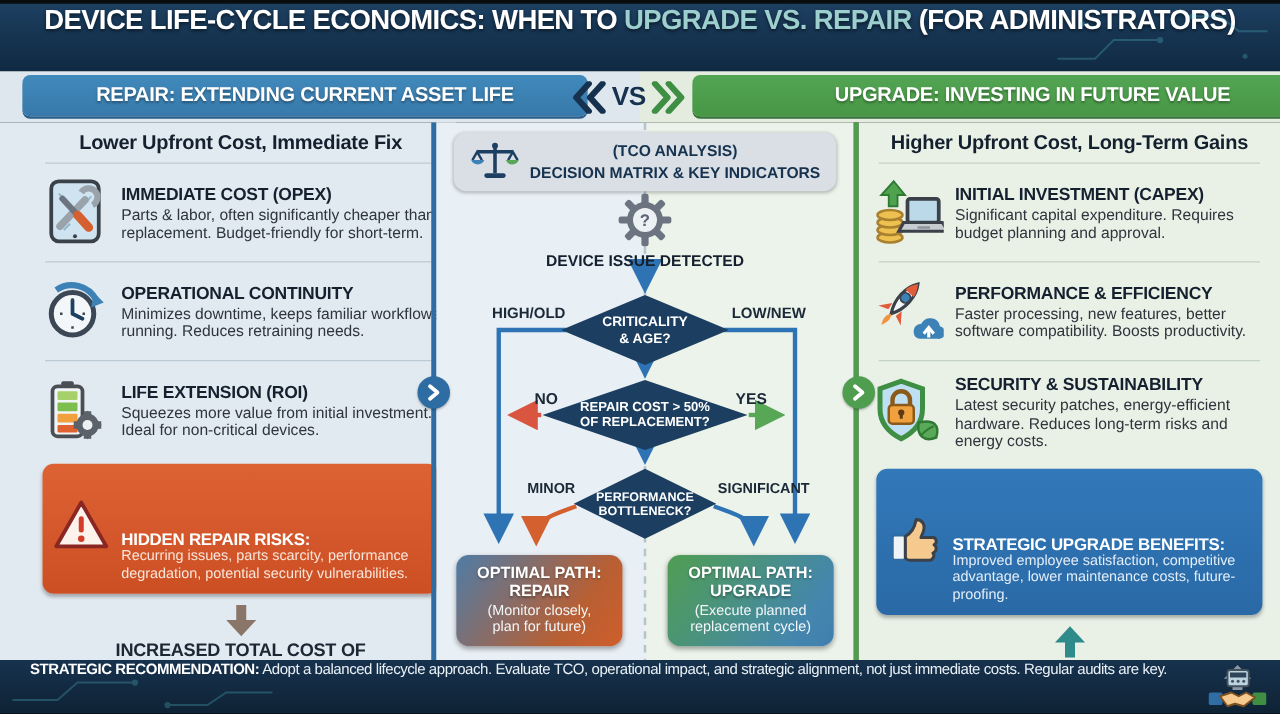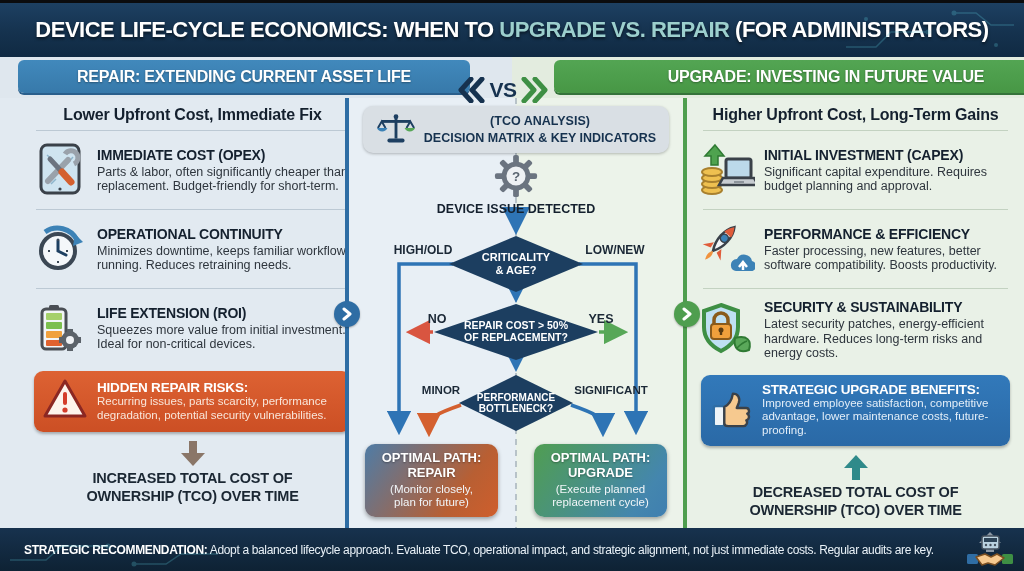--- a/index.html
+++ b/index.html
@@ -1,34 +1,34 @@
 <!DOCTYPE html>
 <html><head>
 <meta charset="utf-8">
 <style>
   html,body{margin:0;padding:0;background:#000;}
   .stage{position:relative;width:1024px;height:571px;overflow:hidden;background:#0b0c0e;
          font-family:"Liberation Sans",sans-serif;}
   
   .header{position:absolute;top:3px;left:0;right:0;height:54px;
           background:linear-gradient(180deg,#1d4062 0%,#15324e 55%,#102a43 100%);
-          display:flex;align-items:center;justify-content:center;}
+          display:flex;justify-content:center;}
   .title{font-size:22px;font-weight:bold;color:#ffffff;letter-spacing:-0.5px;white-space:nowrap;
          text-shadow:0 2px 3px rgba(0,0,0,.55);}
   .title .hl{color:#9ccfcd;}
   .deco{position:absolute;opacity:.25;pointer-events:none;}
   
   .banner-row{position:absolute;top:57px;left:0;right:0;height:41px;
               background:linear-gradient(90deg,#dfe7ee 0 50%,#e3ecdf 50% 100%);}
   .banner{position:absolute;top:3px;height:33px;border-radius:6px;display:flex;align-items:center;
           justify-content:center;color:#fff;font-weight:bold;font-size:16px;letter-spacing:-0.2px;
           text-shadow:0 1px 2px rgba(0,0,0,.35);}
   .banner-left{left:18px;width:452px;background:linear-gradient(180deg,#4189bc,#3779aa);box-shadow:0 2px 0 #2a5f8c;}
   .banner-right{left:554px;width:452px;background:linear-gradient(180deg,#53a553,#479745);box-shadow:0 2px 0 #35733a;padding-left:46px;}
-  .vs-wrap{position:absolute;left:450px;width:106px;top:12px;height:41px;display:flex;align-items:center;
+  .vs-wrap{position:absolute;left:450px;width:106px;top:0;height:41px;display:flex;align-items:center;
            justify-content:center;gap:3px;z-index:3;}
   .vs{font-size:21px;font-weight:bold;color:#16324f;letter-spacing:-0.5px;}
   
   .main{position:absolute;top:98px;left:0;right:0;height:430px;}
   .col-left{position:absolute;left:0;top:0;width:345px;height:430px;background:#e2eaf1;padding-left:20px;}
   .col-mid{position:absolute;left:345px;top:0;width:342px;height:430px;box-sizing:border-box;
            background:linear-gradient(90deg,#e8eff5 0 50%,#ecf3ea 50% 100%);
            border-left:4px solid #2e6da4;border-right:4px solid #4f9e4f;}
   .col-right{position:absolute;left:687px;top:0;width:337px;height:430px;background:#e9f1e7;}
   .badge{position:absolute;top:301px;width:26px;height:26px;border-radius:50%;z-index:6;
@@ -40,21 +40,21 @@
   .sep{height:1px;background:#bcc9d4;margin:6px 16px;}
   .col-right .sep{background:#c3d2c1;}
   .item{display:flex;align-items:center;gap:9px;padding:4px 8px 4px 12px;}
   .ic{flex:0 0 56px;height:58px;display:flex;align-items:center;justify-content:center;}
   .item-title{font-size:14px;font-weight:bold;color:#14202e;letter-spacing:-0.2px;}
   .item-body{font-size:12.5px;color:#2e353d;line-height:1.16;margin-top:2px;max-width:256px;}
   .callout{margin:10px 14px 0;border-radius:9px;padding:7px 10px 8px 8px;display:flex;gap:9px;
            align-items:center;box-shadow:0 2px 3px rgba(0,0,0,.28);}
   .alert-box{background:linear-gradient(180deg,#dd6233,#cc4f24);}
   .benefit-box{background:linear-gradient(180deg,#3279ba,#2a69a6);}
-  .callout-title{color:#fff;font-weight:bold;font-size:13.5px;letter-spacing:-0.2px;}
+  .callout-title{color:#fff;font-weight:bold;font-size:13.5px;letter-spacing:-0.2px;margin-top:46px;}
   .callout-body{font-size:11.5px;line-height:1.2;}
   .alert-box .callout-body{color:#f9e6da;}
   .benefit-box .callout-body{color:#e3eef8;}
   .tco-arrow{display:block;margin:8px auto 3px;}
   .outcome{text-align:center;font-weight:bold;font-size:14.5px;color:#1b2733;line-height:1.22;
            max-width:275px;margin:2px auto 0;letter-spacing:-0.2px;}
   
   .flow-svg{position:absolute;left:0;top:0;}
   .flow-svg text{font-family:"Liberation Sans",sans-serif;}
   .dtext{fill:#ffffff;font-weight:bold;}
@@ -68,21 +68,21 @@
                font-size:12.5px;color:#14202e;z-index:2;}
   .path-box{position:absolute;top:346px;width:133px;min-height:66px;border-radius:10px;color:#fff;
             text-align:center;padding:7px 4px;box-sizing:border-box;box-shadow:0 2px 4px rgba(0,0,0,.35);z-index:4;}
   .repair-path{left:16px;background:linear-gradient(125deg,#567a9e 5%,#b85f33 70%,#cf5e2c 100%);}
   .upgrade-path{left:185px;background:linear-gradient(125deg,#4f9c57 5%,#4486ae 80%,#3f7fb0 100%);}
   .pb-t{font-weight:bold;font-size:13px;line-height:1.15;text-shadow:0 1px 2px rgba(0,0,0,.35);}
   .pb-s{font-size:11.5px;line-height:1.18;margin-top:2px;color:#f2f6f9;}
   
   .footer{position:absolute;left:0;right:0;top:528px;height:43px;
           background:linear-gradient(180deg,#17324e,#0e2234);
-          display:flex;align-items:center;padding:0 62px 0 24px;box-sizing:border-box;}
+          display:flex;align-items:flex-start;padding:0 62px 0 24px;box-sizing:border-box;}
   .footer-text{font-size:12px;color:#e9f1f7;white-space:nowrap;letter-spacing:-0.35px;}
   .footer-label{font-weight:bold;color:#ffffff;}
   .footer-icon{position:absolute;right:10px;top:3px;}
 </style>
 </head>
 <body>
 
 <div class="stage">
 
   <div class="header">

